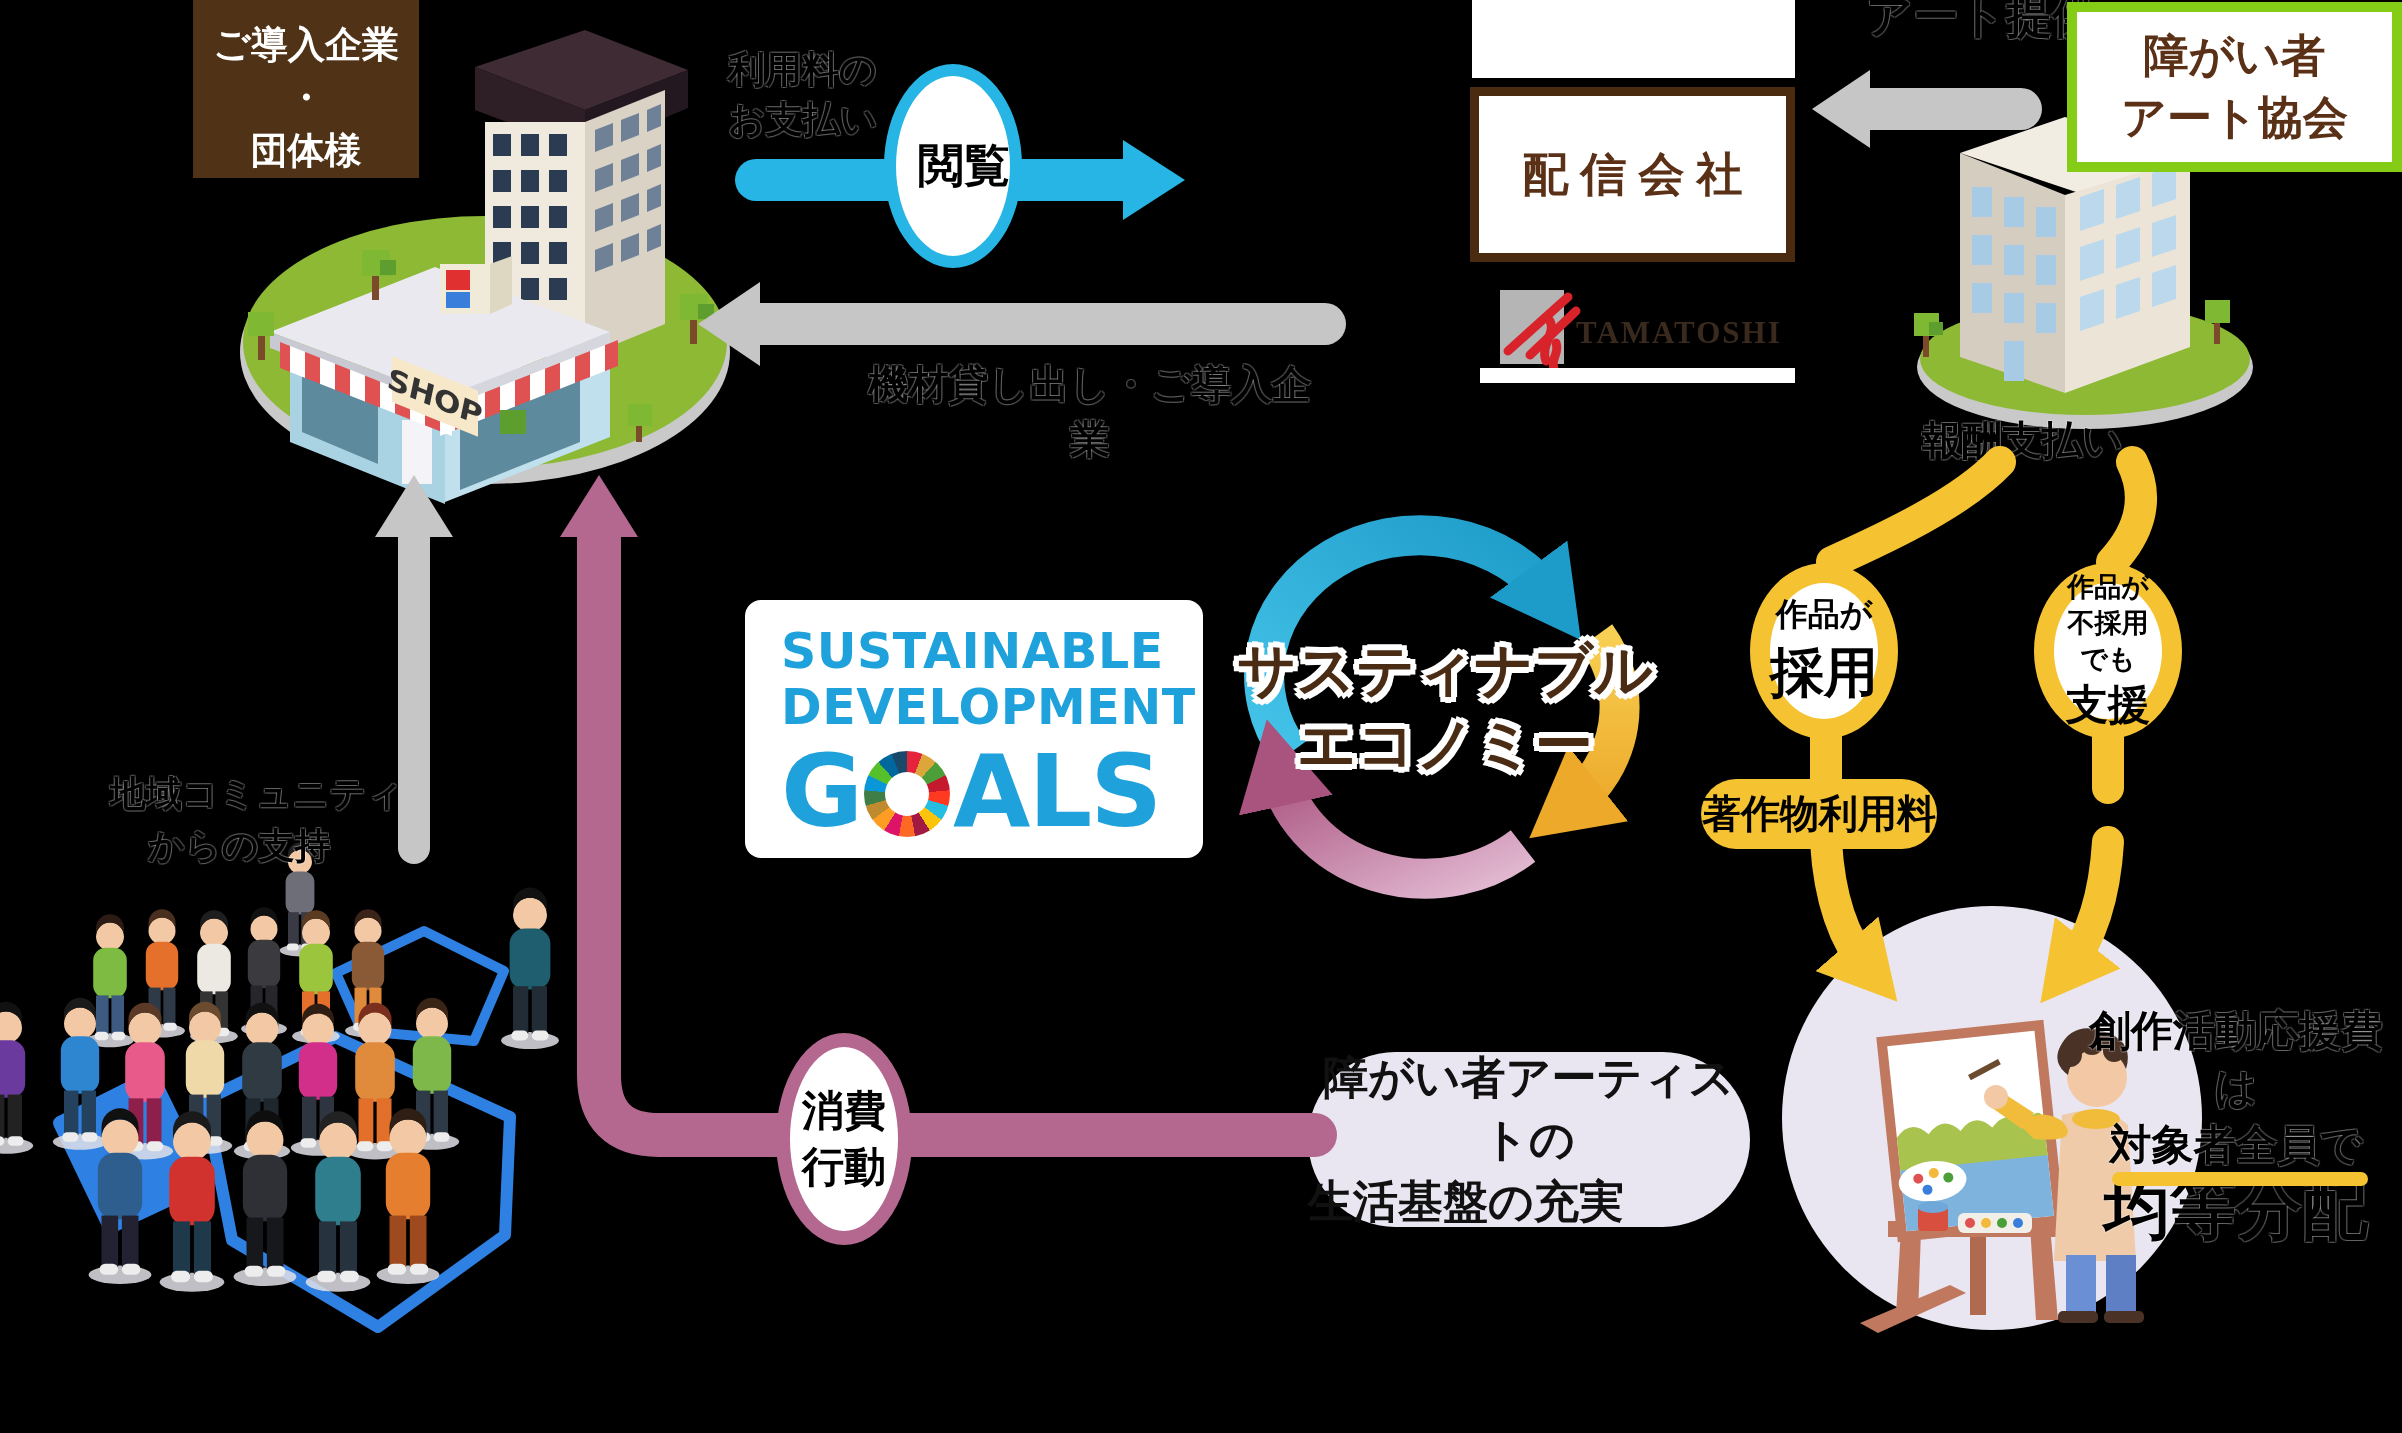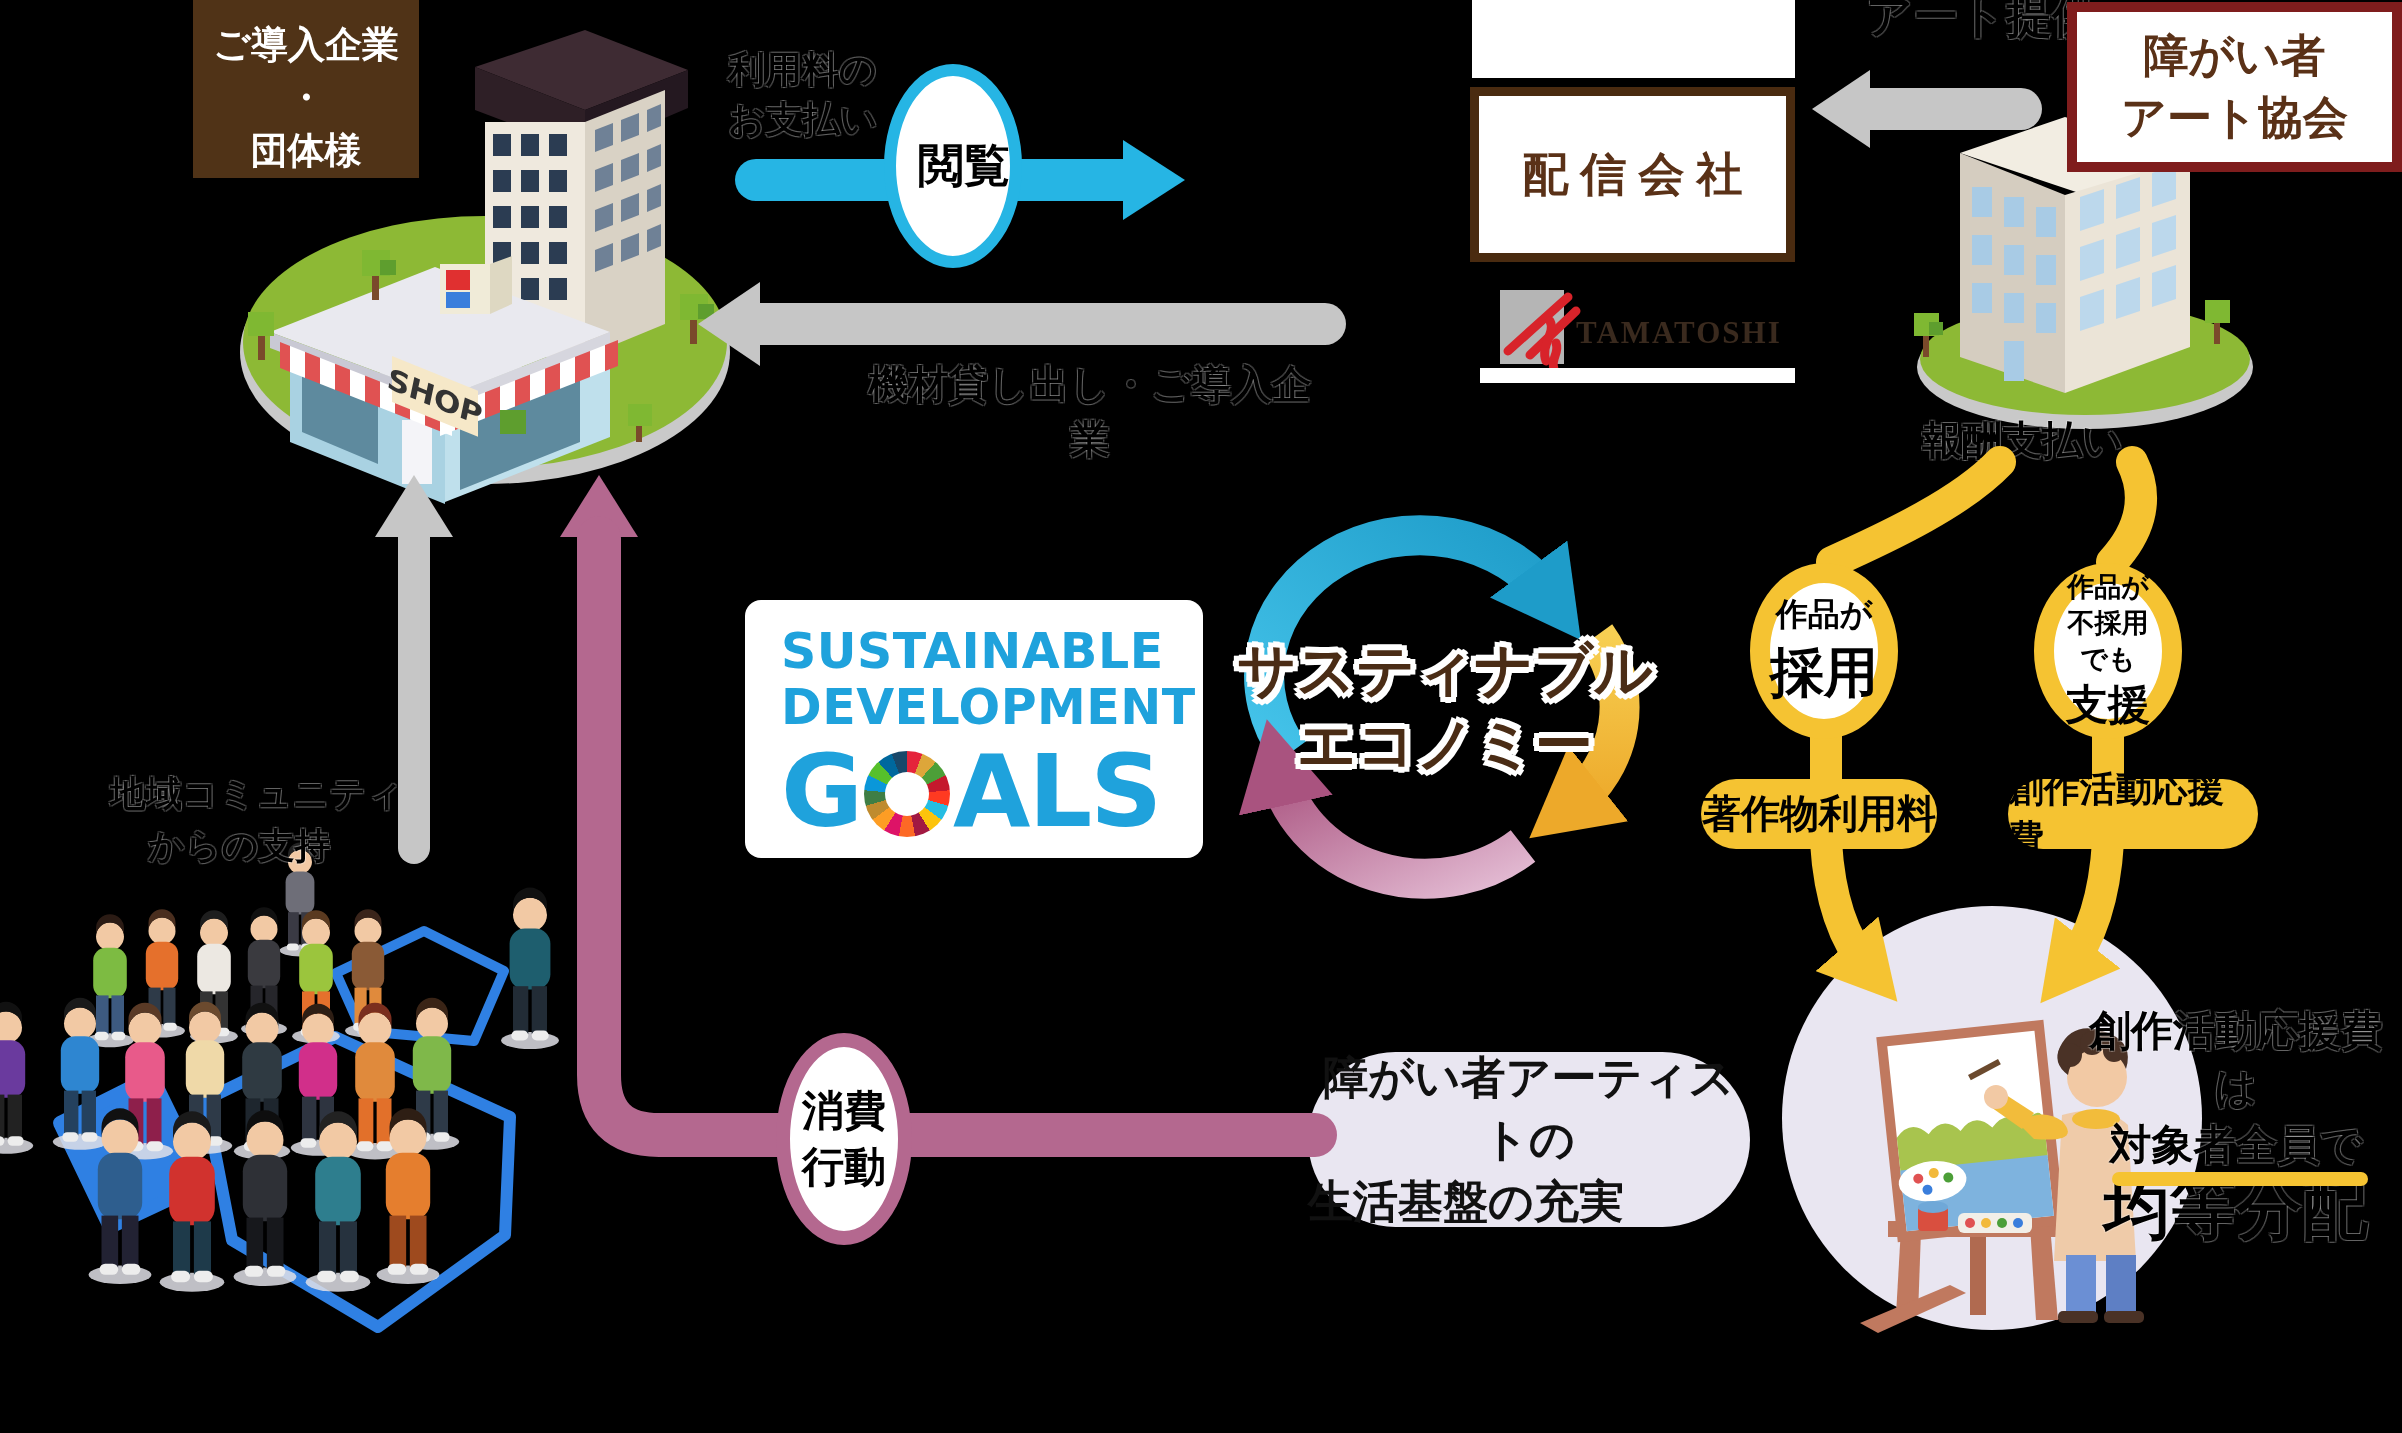--- a/index.html
+++ b/index.html
@@ -33,21 +33,21 @@
   
   #lend-head{left:698px;top:282px;width:0;height:0;border-right:62px solid var(--gray);
     border-top:42px solid transparent;border-bottom:42px solid transparent;z-index:3;}
   #lend-bar{left:758px;top:303px;width:588px;height:42px;background:var(--gray);border-radius:0 21px 21px 0;z-index:3;}
   #lend-label{left:850px;top:357px;width:480px;text-align:center;font-size:40px;font-weight:700;z-index:3;}
   
   #art-provide{left:1866px;top:-14px;font-size:46px;font-weight:700;z-index:3;}
   #assoc-head{left:1812px;top:70px;width:0;height:0;border-right:58px solid var(--gray);
     border-top:39px solid transparent;border-bottom:39px solid transparent;z-index:3;}
   #assoc-bar{left:1866px;top:88px;width:176px;height:42px;background:var(--gray);border-radius:0 21px 21px 0;z-index:3;}
-  #assoc-box{left:2067px;top:2px;width:335px;height:170px;background:#fff;border:10px solid #7f1d1d;
+  #assoc-box{left:2067px;top:2px;width:335px;height:170px;background:#fff;border:10px solid #84cc16;
     display:flex;flex-direction:column;align-items:center;justify-content:center;font-size:45px;font-weight:700;
     color:var(--brown-text);line-height:62px;box-sizing:border-box;z-index:4;}
   #reward{left:1922px;top:413px;width:230px;font-size:40px;font-weight:700;z-index:3;}
   
   .ycirc{background:#fff;border:20px solid var(--yellow);border-radius:50%;display:flex;flex-direction:column;
     align-items:center;justify-content:center;color:#000;box-sizing:border-box;z-index:7;text-align:center;}
   #adopted-circle{left:1750px;top:563px;width:148px;height:176px;}
   #notadopted-circle{left:2034px;top:563px;width:148px;height:176px;}
   .ylabel{background:var(--yellow);border-radius:35px;display:flex;align-items:center;justify-content:center;
     color:#000;font-weight:700;z-index:7;}
@@ -311,21 +311,20 @@
   <div class="abs ycirc" id="adopted-circle">
     <div style="font-size:32px;font-weight:700;">作品が</div>
     <div style="font-size:54px;font-weight:800;">採用</div>
   </div>
   <div class="abs ycirc" id="notadopted-circle">
     <div style="font-size:27px;font-weight:700;">作品が</div>
     <div style="font-size:27px;font-weight:700;">不採用でも</div>
     <div style="font-size:42px;font-weight:800;">支援</div>
   </div>
   <div class="abs ylabel" id="royalty-label">著作物利用料</div>
-  <div class="abs ylabel" id="supportfee-label">創作活動応援費</div>
 
   <div class="abs" id="sdg-box">
     <div class="l">SUSTAINABLE</div>
     <div class="l">DEVELOPMENT</div>
     <div id="sdg-goals">
       <span>G</span>
       <span class="sdg-wheel"></span>
       <span>ALS</span>
     </div>
   </div>

